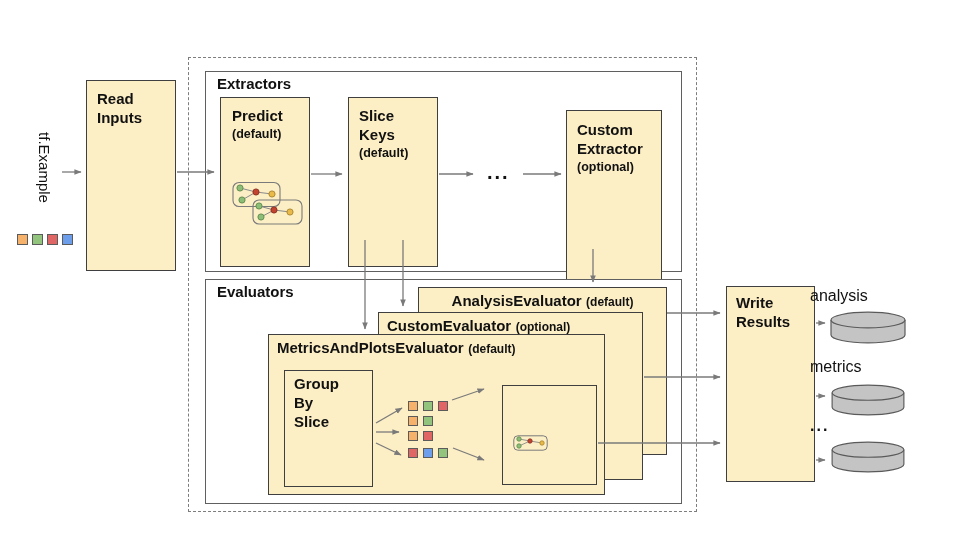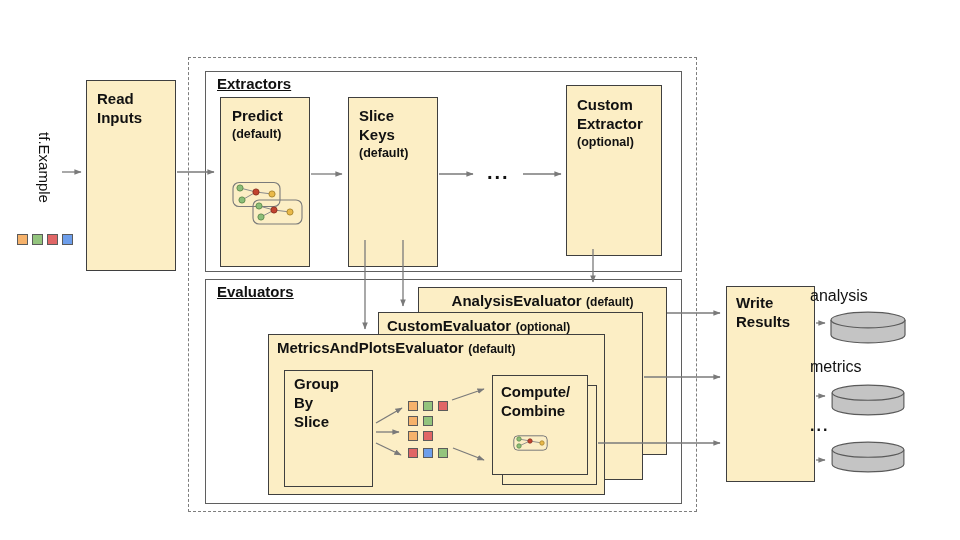--- a/index.html
+++ b/index.html
@@ -15,21 +15,21 @@
     position:absolute; background:#FCEEC5; border:1.2px solid #3f3f3f;
   }
   .box .bt { display:block; font-weight:bold; font-size:15px; line-height:1.25; }
   .box .bq { display:block; font-weight:bold; font-size:12.5px; line-height:1.3; }
 
   
   .container-box {
     position:absolute; background:#ffffff; border:1.3px solid #5f5f5f;
   }
   .section-label {
-    position:absolute; left:11px; top:3px; font-weight:bold; font-size:15px;text-decoration:underline;
+    position:absolute; left:11px; top:3px; font-weight:bold; font-size:15px;
   }
 
   .dashed-box {
     position:absolute; border:1.6px dashed #7d7d7d; background:transparent;
   }
 
   .diagram-title { position:absolute; font-weight:bold; font-size:16px; }
 
   .rot90 {
     position:absolute; transform:rotate(90deg); transform-origin:center;
@@ -102,21 +102,21 @@
     <circle cx="59" cy="31" r="3.1" fill="#E9B949" stroke="#a8842c" stroke-width="0.9"></circle>
   </svg>
 
   <div class="box" style="left:348px; top:97px; width:90px; height:170px; padding:9px 10px;">
     <span class="bt" style="width:58px;">Slice Keys</span>
     <span class="bq">(default)</span>
   </div>
 
   <div class="ellipsis" style="left:487px; top:161px; font-size:20px;">...</div>
 
-  <div class="box" style="left:566px; top:85px; width:96px; height:171px; padding:10px 10px;">
+  <div class="box" style="left:566px; top:110px; width:96px; height:171px; padding:10px 10px;">
     <span class="bt">Custom Extractor</span>
     <span class="bq">(optional)</span>
   </div>
 
   <div class="container-box" style="left:205px; top:279px; width:477px; height:225px;">
     <div class="section-label">Evaluators</div>
   </div>
 
   <div class="box" style="left:418px; top:287px; width:249px; height:168px;">
     <div class="stack-title center-title">
@@ -154,23 +154,20 @@
       <span class="sq" style="background: rgb(246, 178, 107);"></span>
       <span class="sq" style="background: rgb(224, 102, 102);"></span>
     </div>
   <div class="sq-row small grid-gap" style="left:408px; top:448px;">
       <span class="sq" style="background: rgb(224, 102, 102);"></span>
       <span class="sq" style="background: rgb(109, 158, 235);"></span>
       <span class="sq" style="background: rgb(147, 196, 125);"></span>
     </div>
 
   <div class="box" style="left:502px; top:385px; width:95px; height:100px;"></div>
-  <div class="box" style="left:492px; top:375px; width:96px; height:100px; padding:7px 8px;">
-    <span class="bt" style="width:72px;">Compute/ Combine</span>
-  </div>
   <svg class="abs" style="left:513px; top:435px;" width="35" height="16" viewBox="0 0 35 16">
     <rect x="0.8" y="0.8" width="33.4" height="14.4" rx="4" fill="none" stroke="#7a7a7a" stroke-width="1"></rect>
     <line x1="6" y1="4" x2="17" y2="6" stroke="#8a8a8a" stroke-width="0.9"></line>
     <line x1="6" y1="11" x2="17" y2="6" stroke="#8a8a8a" stroke-width="0.9"></line>
     <line x1="17" y1="6" x2="29" y2="8" stroke="#8a8a8a" stroke-width="0.9"></line>
     <circle cx="6" cy="4" r="2.2" fill="#8CBE78" stroke="#5f8a4c" stroke-width="0.8"></circle>
     <circle cx="6" cy="11" r="2.2" fill="#8CBE78" stroke="#5f8a4c" stroke-width="0.8"></circle>
     <circle cx="17" cy="6" r="2.2" fill="#C1432F" stroke="#8c2f1f" stroke-width="0.8"></circle>
     <circle cx="29" cy="8" r="2.2" fill="#E9B949" stroke="#a8842c" stroke-width="0.8"></circle>
   </svg>

